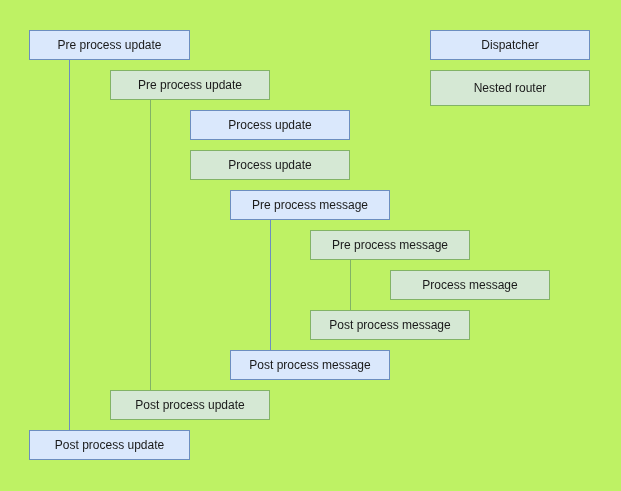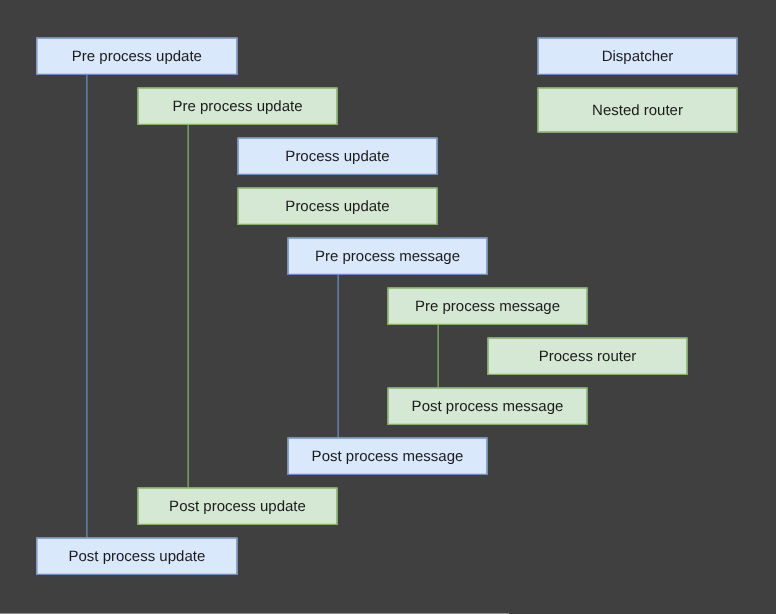--- a/index.html
+++ b/index.html
@@ -7,21 +7,21 @@
     padding: 0;
     background: #ffffff;
   }
   body {
     font-family: "Liberation Sans", sans-serif;
   }
   #canvas {
     position: relative;
     width: 621px;
     height: 491px;
-    background: #404040;
+    background: #bef264;
     overflow: hidden;
   }
   .node {
     position: absolute;
     box-sizing: border-box;
     display: flex;
     align-items: center;
     justify-content: center;
     font-size: 12px;
     line-height: 1.2;
@@ -61,21 +61,21 @@
   <div class="edge v green" style="left:150px; top:100px; height:290px;"></div>
   <div class="edge v blue" style="left:270px; top:220px; height:130px;"></div>
   <div class="edge v green" style="left:350px; top:260px; height:50px;"></div>
 
   <div class="node blue" style="left:29px;  top:30px;  width:161px; height:30px;">Pre process update</div>
   <div class="node green" style="left:110px; top:70px;  width:160px; height:30px;">Pre process update</div>
   <div class="node blue" style="left:190px; top:110px; width:160px; height:30px;">Process update</div>
   <div class="node green" style="left:190px; top:150px; width:160px; height:30px;">Process update</div>
   <div class="node blue" style="left:230px; top:190px; width:160px; height:30px;">Pre process message</div>
   <div class="node green" style="left:310px; top:230px; width:160px; height:30px;">Pre process message</div>
-  <div class="node green" style="left:390px; top:270px; width:160px; height:30px;">Process router</div>
+  <div class="node green" style="left:390px; top:270px; width:160px; height:30px;">Process message</div>
   <div class="node green" style="left:310px; top:310px; width:160px; height:30px;">Post process message</div>
   <div class="node blue" style="left:230px; top:350px; width:160px; height:30px;">Post process message</div>
   <div class="node green" style="left:110px; top:390px; width:160px; height:30px;">Post process update</div>
   <div class="node blue" style="left:29px;  top:430px; width:161px; height:30px;">Post process update</div>
 
   <div class="legend-group">
     <div class="node blue" style="left:430px; top:30px; width:160px; height:30px;">Dispatcher</div>
     <div class="node green" style="left:430px; top:70px; width:160px; height:36px;">Nested router</div>
   </div>
 

